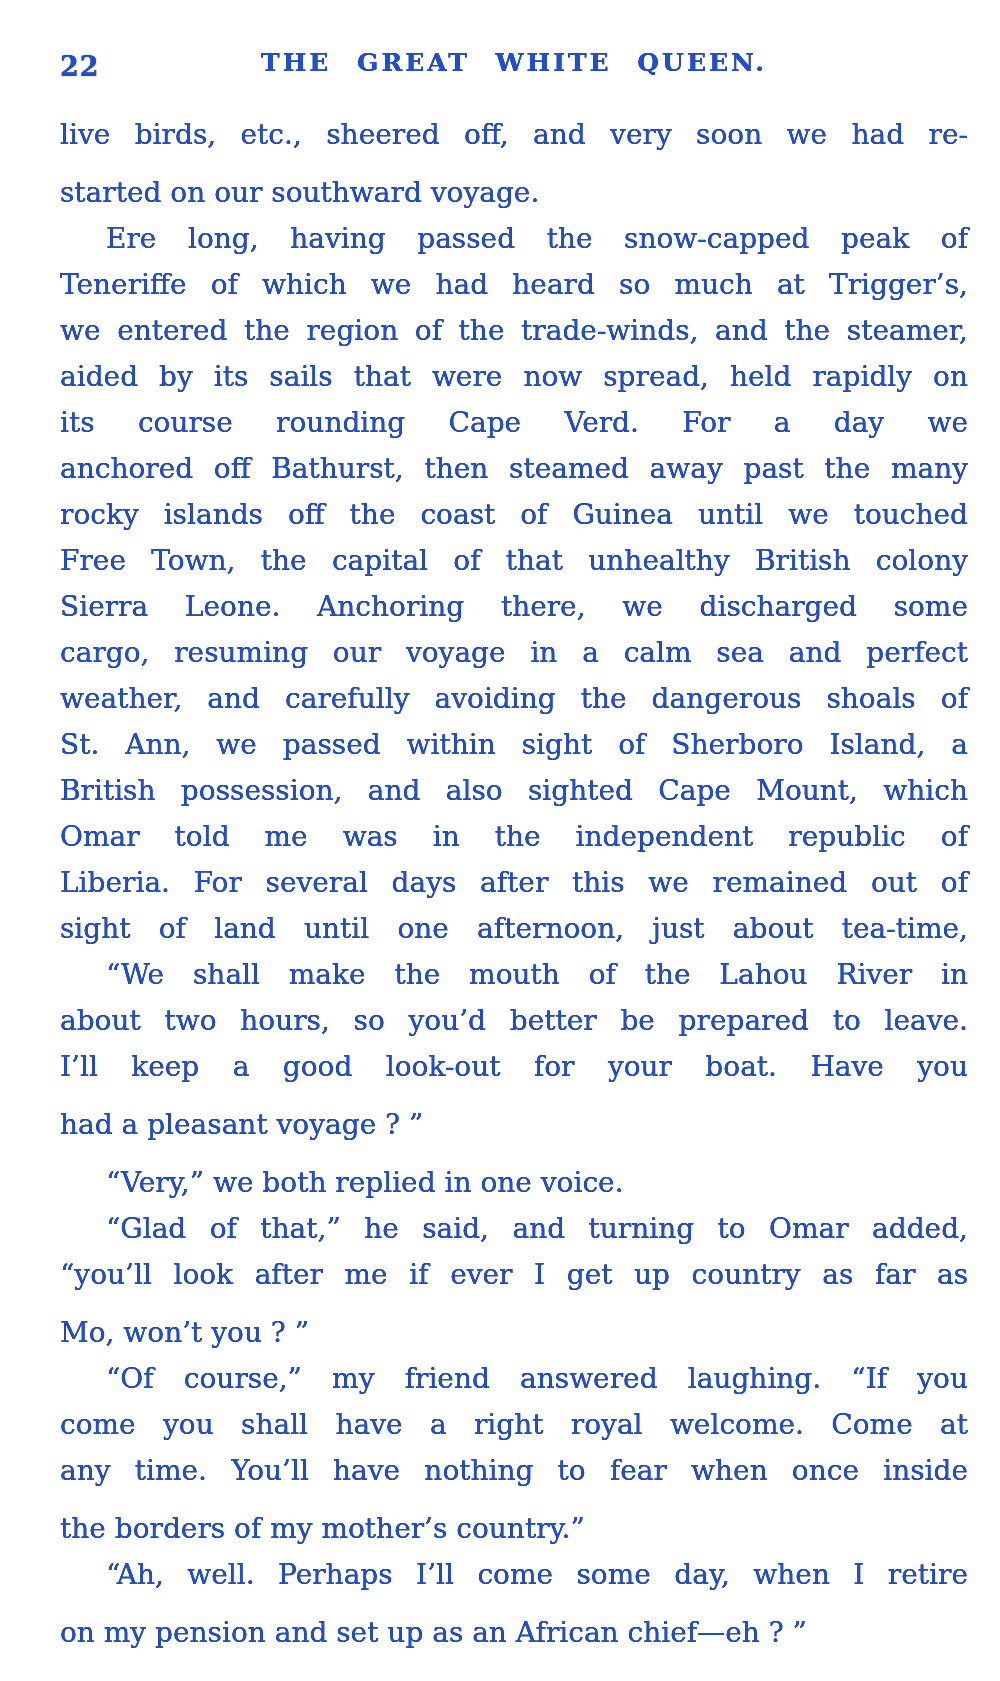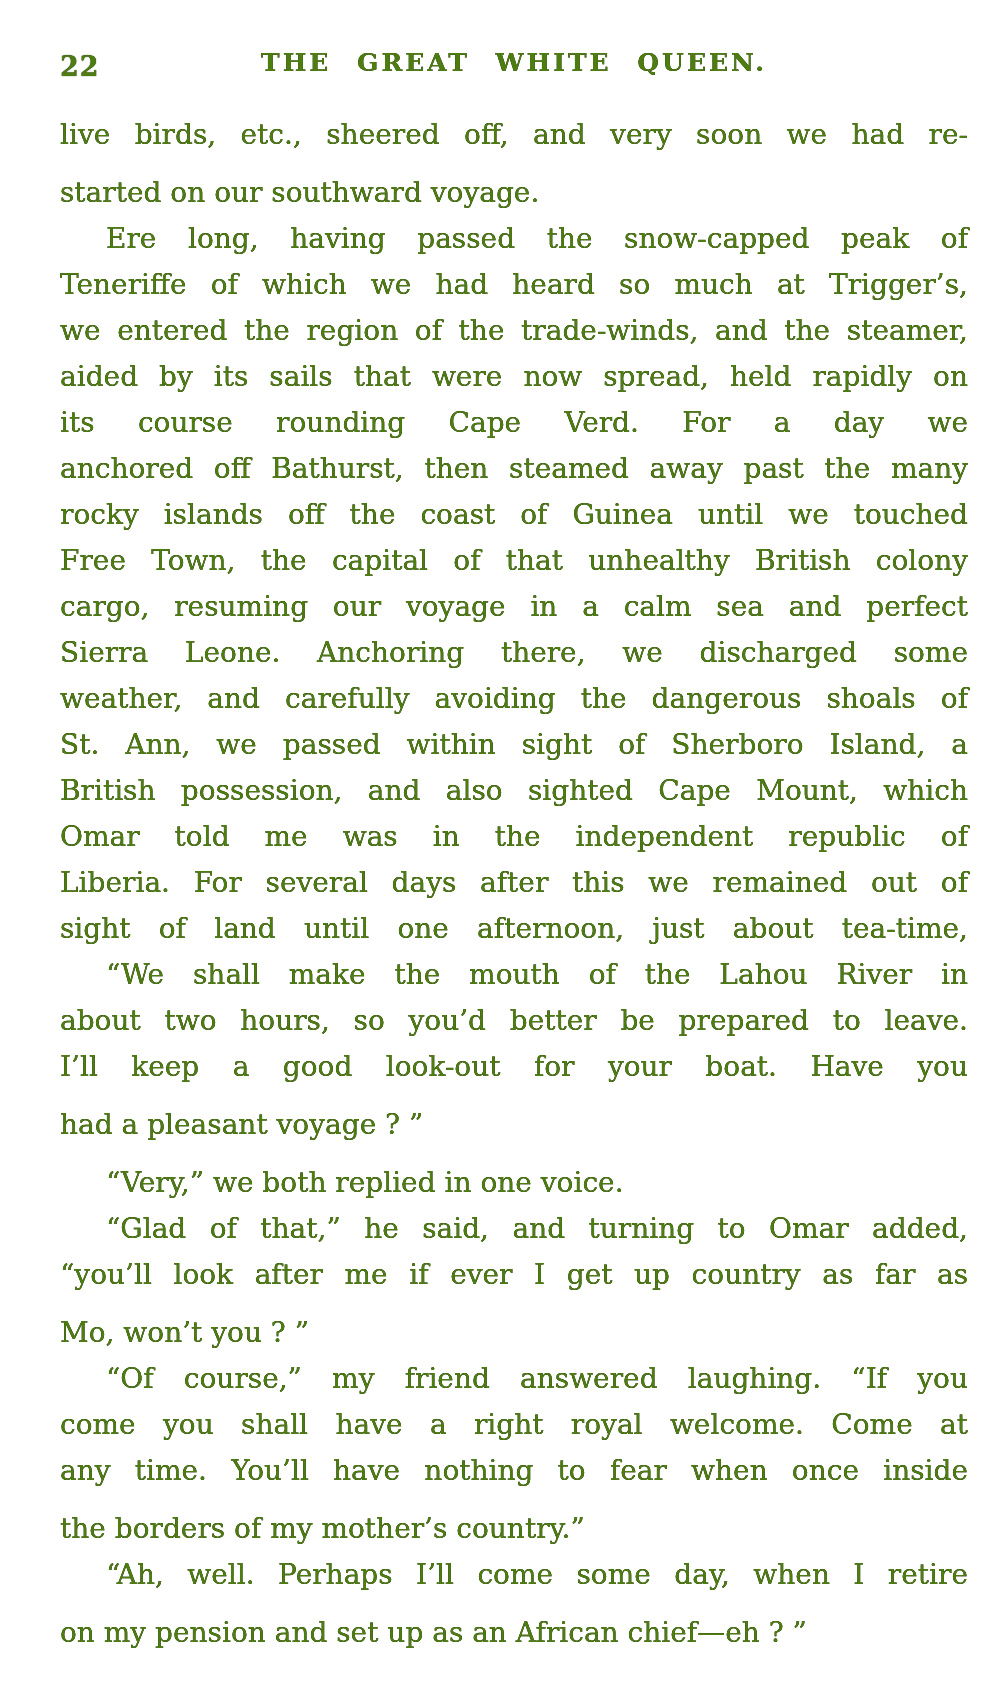--- a/index.html
+++ b/index.html
@@ -5,21 +5,21 @@
   html, body {
     margin: 0;
     padding: 0;
     background: #ffffff;
   }
   .page {
     position: relative;
     width: 1000px;
     height: 1681px;
     background: #ffffff;
-    color: #4d7c0f;
+    color: #1d4ed8;
     font-family: "DejaVu Serif", serif;
     overflow: hidden;
   }
   .runhead {
     position: absolute;
     top: 48px;
     left: 60px;
     width: 908px;
     height: 40px;
   }
@@ -78,22 +78,22 @@
       </div>
       <div class="para indent">
         <div class="line first">Ere long, having passed the snow-capped peak of</div>
         <div class="line">Teneriffe of which we had heard so much at Trigger’s,</div>
         <div class="line">we entered the region of the trade-winds, and the steamer,</div>
         <div class="line">aided by its sails that were now spread, held rapidly on</div>
         <div class="line">its course rounding Cape Verd. For a day we</div>
         <div class="line">anchored off Bathurst, then steamed away past the many</div>
         <div class="line">rocky islands off the coast of Guinea until we touched</div>
         <div class="line">Free Town, the capital of that unhealthy British colony</div>
+        <div class="line">Sierra Leone. Anchoring there, we discharged some</div>
         <div class="line">cargo, resuming our voyage in a calm sea and perfect</div>
-        <div class="line">Sierra Leone. Anchoring there, we discharged some</div>
         <div class="line">weather, and carefully avoiding the dangerous shoals of</div>
         <div class="line">St. Ann, we passed within sight of Sherboro Island, a</div>
         <div class="line">British possession, and also sighted Cape Mount, which</div>
         <div class="line">Omar told me was in the independent republic of</div>
         <div class="line">Liberia. For several days after this we remained out of</div>
         <div class="line">sight of land until one afternoon, just about tea-time,</div>
       </div>
       <div class="para indent">
         <div class="line first">“We shall make the mouth of the Lahou River in</div>
         <div class="line">about two hours, so you’d better be prepared to leave.</div>

